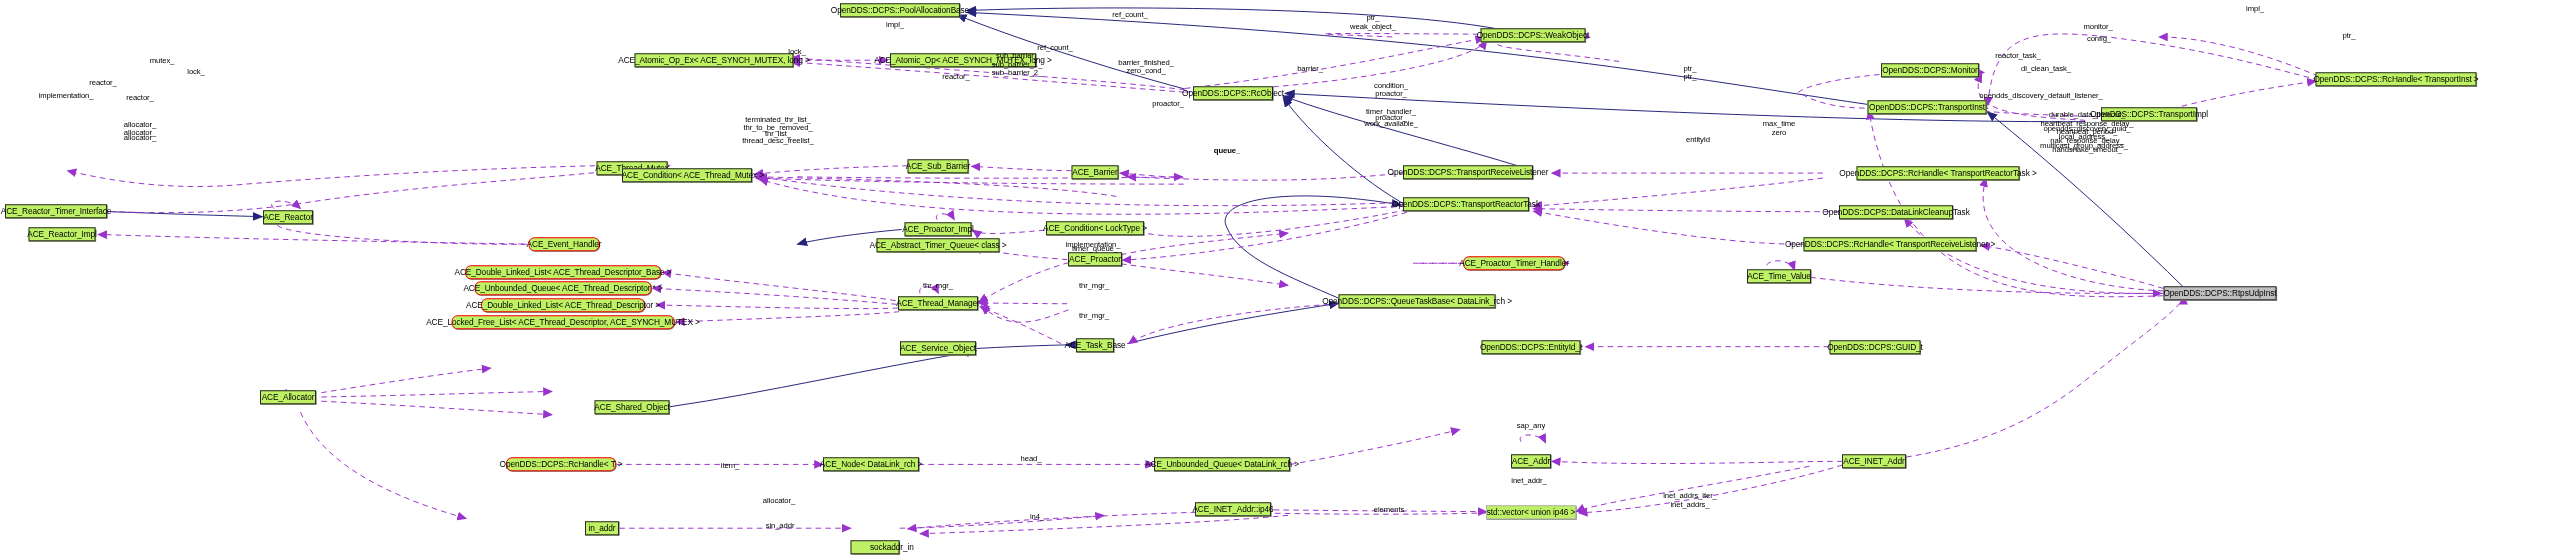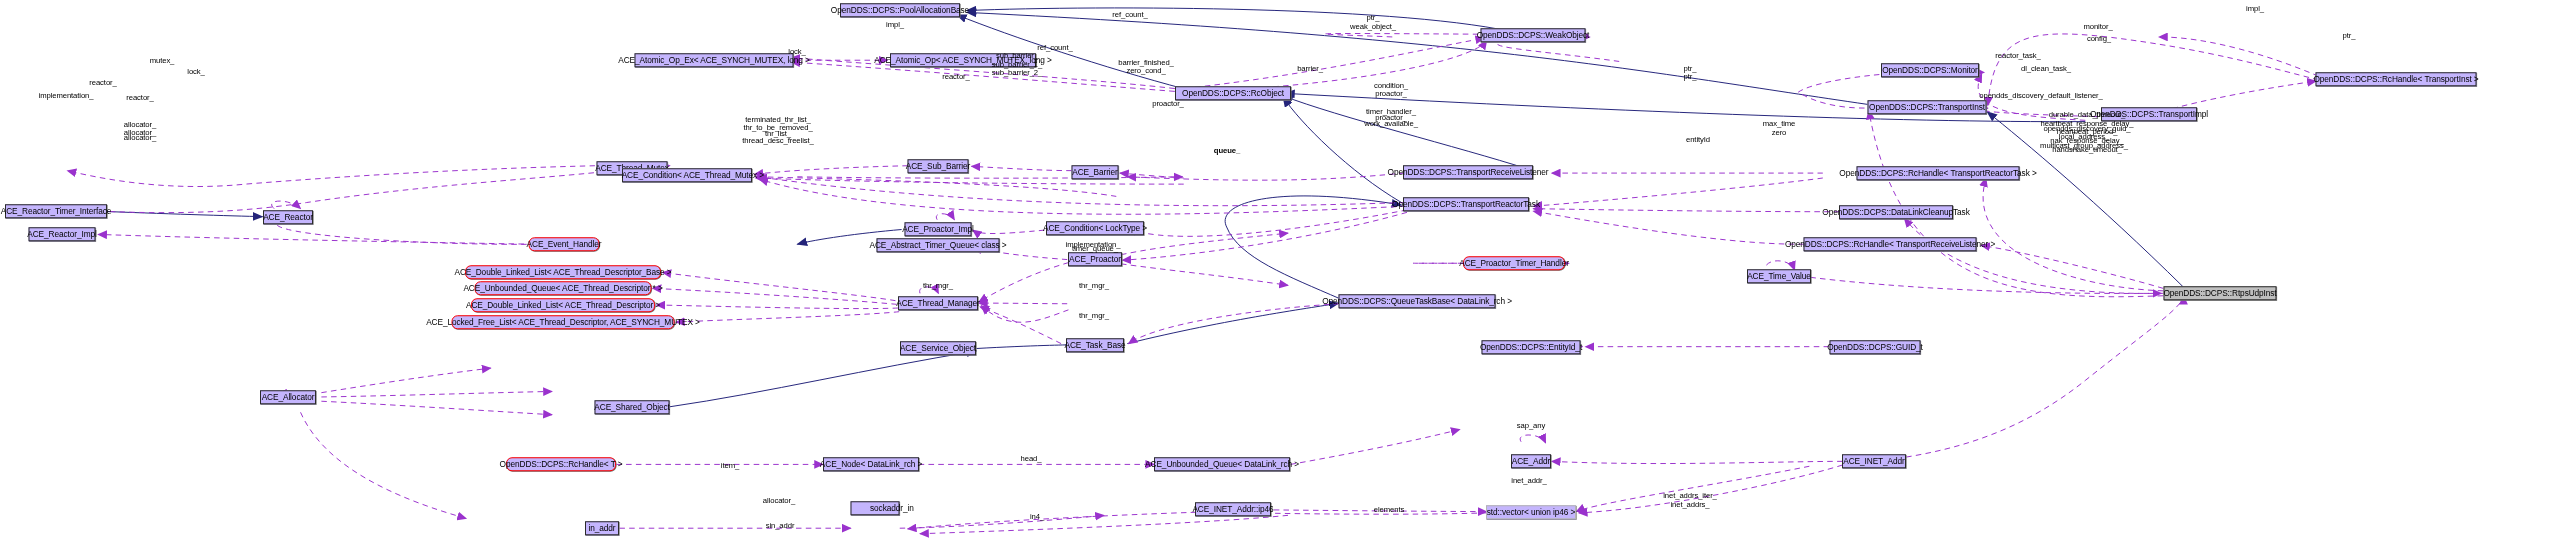--- a/index.html
+++ b/index.html
@@ -9,21 +9,21 @@
     width:2576px;height:559px;
     background:#ffffff;
     font-family:"Liberation Sans","DejaVu Sans",sans-serif;
     overflow:hidden;
   }
   svg.edges{position:absolute;left:0;top:0;width:2576px;height:559px;pointer-events:none;}
   .node{
     position:absolute;
     box-sizing:border-box;
     border:0.6px solid #2b2b2b;
-    background:#c4b5fd;
+    background:#bef264;
     color:#000000;
     font-size:8.3px;
     line-height:1;
     white-space:nowrap;
     display:flex;align-items:center;justify-content:center;
     padding:0 4.3px;
     height:13.5px;
     transform:translate(-50%,-50%);
     box-shadow:0.6px 0.6px 0 #6b6b6b;
     letter-spacing:-0.1px;
@@ -151,21 +151,21 @@
       <path d="M524,654 C650,660 800,670 900,676"></path>
       <path d="M490,672 C520,740 600,800 760,845"></path>
     </g>
   </svg>
 
   <div id="node-layer">
       <div class="node" style="left: 900px; top: 10.4px; width: 120px;">OpenDDS::DCPS::PoolAllocationBase</div>
       <div class="node" style="left: 1533px; top: 35px; width: 105px;">OpenDDS::DCPS::WeakObject</div>
       <div class="node" style="left: 714px; top: 60px; width: 159px;">ACE_Atomic_Op_Ex&lt; ACE_SYNCH_MUTEX, long &gt;</div>
       <div class="node" style="left: 963px; top: 60px; width: 146px;">ACE_Atomic_Op&lt; ACE_SYNCH_MUTEX, long &gt;</div>
-      <div class="node" style="left: 1233px; top: 93px; width: 116px;">OpenDDS::DCPS::RcObject</div>
+      <div class="node" style="left: 1233px; top: 93px; width: 80px;">OpenDDS::DCPS::RcObject</div>
       <div class="node" style="left: 1930px; top: 70px; width: 98px;">OpenDDS::DCPS::Monitor</div>
       <div class="node" style="left: 2396px; top: 79px; width: 161px;">OpenDDS::DCPS::RcHandle&lt; TransportInst &gt;</div>
       <div class="node" style="left: 1927px; top: 107px; width: 119px;">OpenDDS::DCPS::TransportInst</div>
       <div class="node" style="left: 2149px; top: 114px; width: 96px;">OpenDDS::DCPS::TransportImpl</div>
       <div class="node" style="left: 632px; top: 168px; width: 71px;">ACE_Thread_Mutex</div>
       <div class="node" style="left: 687px; top: 175px; width: 130px; padding-left: 16px;">ACE_Condition&lt; ACE_Thread_Mutex &gt;</div>
       <div class="node" style="left: 938px; top: 166px; width: 61px;">ACE_Sub_Barrier</div>
       <div class="node" style="left: 1095px; top: 172px; width: 47px;">ACE_Barrier</div>
       <div class="node" style="left: 1468px; top: 172px; width: 130px;">OpenDDS::DCPS::TransportReceiveListener</div>
       <div class="node" style="left: 1904px; top: 173px; width: 163px; margin-left: 34px;">OpenDDS::DCPS::RcHandle&lt; TransportReactorTask &gt;</div>
@@ -180,34 +180,34 @@
       <div class="node" style="left: 938px; top: 245px; width: 123px;">ACE_Abstract_Timer_Queue&lt; class &gt;</div>
       <div class="node red" style="left: 564px; top: 244px; width: 71px;">ACE_Event_Handler</div>
       <div class="node" style="left: 1095px; top: 259px; width: 54px;">ACE_Proactor</div>
       <div class="node red" style="left: 563px; top: 272px; width: 196px;">ACE_Double_Linked_List&lt; ACE_Thread_Descriptor_Base &gt;</div>
       <div class="node red" style="left: 1514px; top: 263px; width: 102px;">ACE_Proactor_Timer_Handler</div>
       <div class="node" style="left: 1779px; top: 276px; width: 64px;">ACE_Time_Value</div>
       <div class="node focus" style="left: 2220px; top: 293px; width: 113px;">OpenDDS::DCPS::RtpsUdpInst</div>
       <div class="node red" style="left: 563px; top: 288px; width: 177px;">ACE_Unbounded_Queue&lt; ACE_Thread_Descriptor * &gt;</div>
       <div class="node" style="left: 938px; top: 303px; width: 80px;">ACE_Thread_Manager</div>
       <div class="node" style="left: 1417px; top: 301px; width: 157px;">OpenDDS::DCPS::QueueTaskBase&lt; DataLink_rch &gt;</div>
-      <div class="node red" style="left: 563px; top: 305px; width: 184px;">ACE_Double_Linked_List&lt; ACE_Thread_Descriptor &gt;</div>
+      <div class="node red" style="left: 563px; top: 305px; width: 164px;">ACE_Double_Linked_List&lt; ACE_Thread_Descriptor &gt;</div>
       <div class="node red" style="left: 563px; top: 322px; width: 223px;">ACE_Locked_Free_List&lt; ACE_Thread_Descriptor, ACE_SYNCH_MUTEX &gt;</div>
       <div class="node" style="left: 938px; top: 348px; width: 76px;">ACE_Service_Object</div>
-      <div class="node" style="left: 1095px; top: 345px; width: 58px;">ACE_Task_Base</div>
+      <div class="node" style="left: 1095px; top: 345px; width: 38px;">ACE_Task_Base</div>
       <div class="node" style="left: 1531px; top: 347px; width: 99px;">OpenDDS::DCPS::EntityId_t</div>
       <div class="node" style="left: 1875px; top: 347px; width: 91px;">OpenDDS::DCPS::GUID_t</div>
       <div class="node" style="left: 632px; top: 407px; width: 75px;">ACE_Shared_Object</div>
       <div class="node" style="left: 1531px; top: 461px; width: 40px;">ACE_Addr</div>
       <div class="node red" style="left: 561px; top: 464px; width: 110px;">OpenDDS::DCPS::RcHandle&lt; T &gt;</div>
       <div class="node" style="left: 871px; top: 464px; width: 96px;">ACE_Node&lt; DataLink_rch &gt;</div>
       <div class="node" style="left: 1222px; top: 464px; width: 136px;">ACE_Unbounded_Queue&lt; DataLink_rch &gt;</div>
       <div class="node" style="left: 1874px; top: 461px; width: 64px;">ACE_INET_Addr</div>
       <div class="node" style="left: 602px; top: 528px; width: 34px;">in_addr</div>
-      <div class="node" style="left: 875px; top: 508px; width: 49px; padding-left: 38px;">sockaddr_in</div>
+      <div class="node" style="left: 875px; top: 547px; width: 49px; padding-left: 38px;">sockaddr_in</div>
       <div class="node" style="left: 1233px; top: 509px; width: 76px; text-align: center;">ACE_INET_Addr::ip46</div>
       <div class="node faint" style="left: 1531px; top: 512px; width: 90px;">std::vector&lt; union ip46 &gt;</div>
       <div class="node" style="left: 288px; top: 397px; width: 56px;">ACE_Allocator</div>
     </div>
   <div id="label-layer">
       <div class="elabel" style="left: 1130px; top: 14.7px;">ref_count_</div>
       <div class="elabel" style="left: 2255px; top: 8.6px;">impl_</div>
       <div class="elabel" style="left: 1373px; top: 18px;">ptr_</div>
       <div class="elabel" style="left: 895px; top: 24.5px;">impl_</div>
       <div class="elabel" style="left: 1373px; top: 27px;">weak_object_</div>

